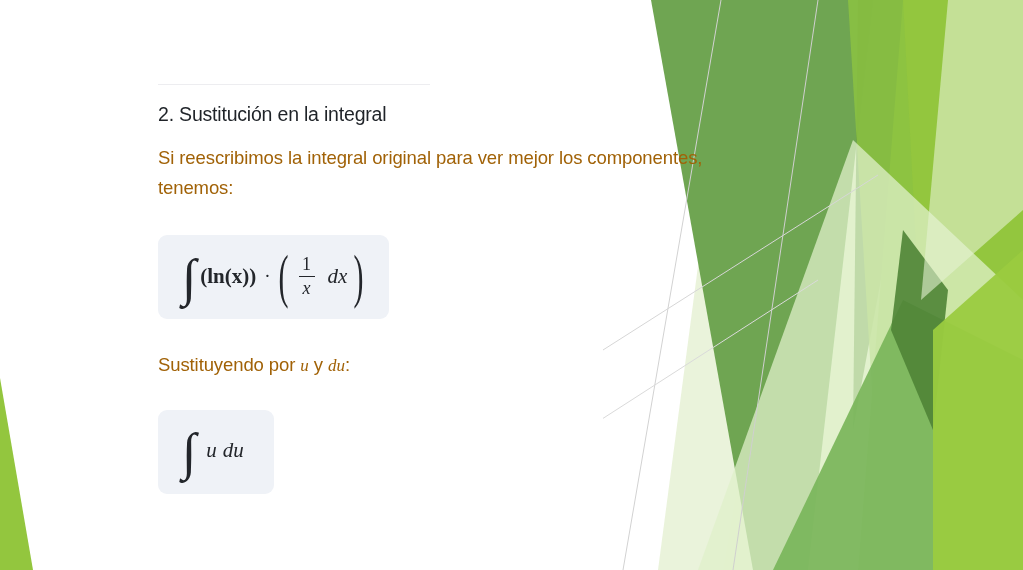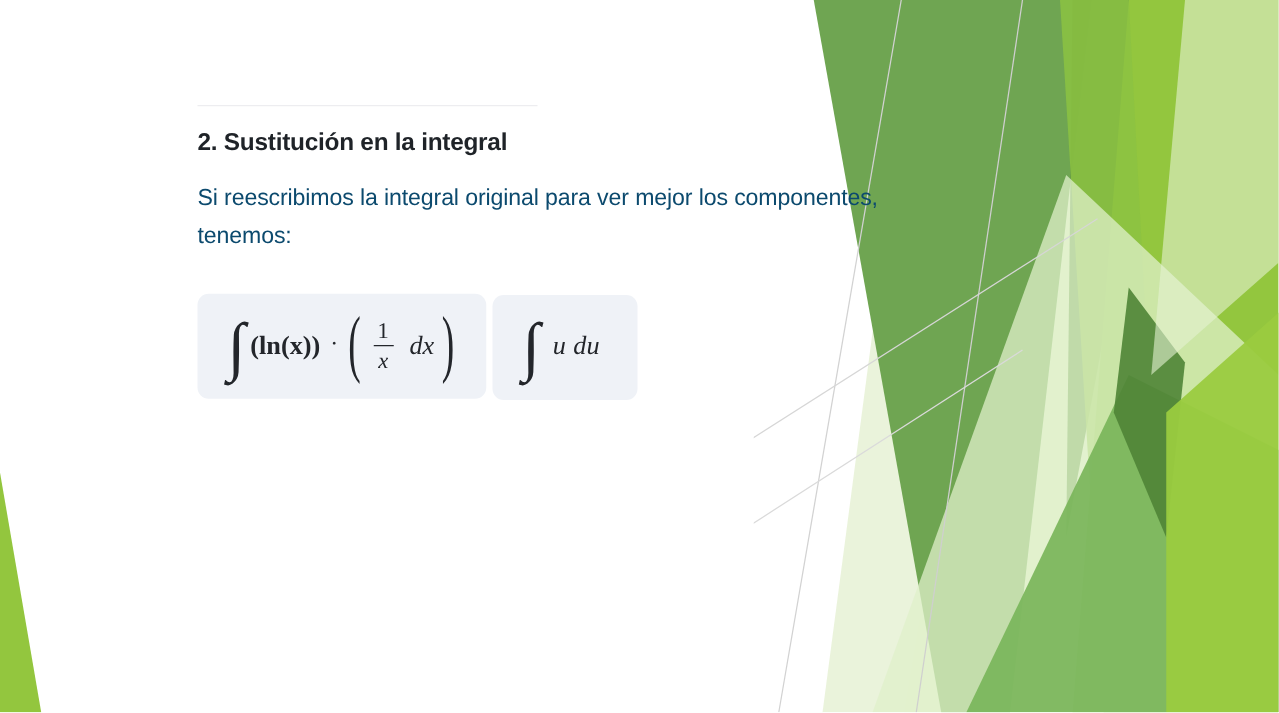--- a/index.html
+++ b/index.html
@@ -41,31 +41,31 @@
 
   .divider {
     width: 272px;
     height: 1px;
     background: #ededf0;
     margin-bottom: 17px;
   }
 
   .heading {
     font-size: 19.5px;
-    font-weight: bold;
+    font-weight: normal;
     color: #1f2328;
     letter-spacing: -0.2px;
     line-height: 1.3;
     margin-bottom: 16px;
   }
 
   .paragraph {
     font-size: 18.5px;
     font-weight: normal;
-    color: #0c4a6e;
+    color: #a16207;
     line-height: 1.63;
     letter-spacing: -0.1px;
   }
 
   .math-var {
     font-family: "Liberation Serif", serif;
     font-style: italic;
     font-size: 17px;
     letter-spacing: 0;
   }
@@ -212,20 +212,23 @@
           <span class="den">x</span>
         </span>
         <span class="gap-m"></span>
         <span class="it">dx</span>
         <span class="gap-s"></span>
         <span class="paren">)</span>
       </span>
     </div>
 
     
+    <p class="paragraph" style="margin-top:31px;">
+      <span>Sustituyendo por </span><span class="math-var">u</span><span> y </span><span class="math-var">du</span><span>:</span>
+    </p>
 
     
     <div class="formula-box" id="formula-box-2">
       <span class="frm">
         <span class="intsign">∫</span>
         <span class="gap-s"></span>
         <span class="it">u</span>
         <span class="gap-s"></span>
         <span class="it">du</span>
       </span>

